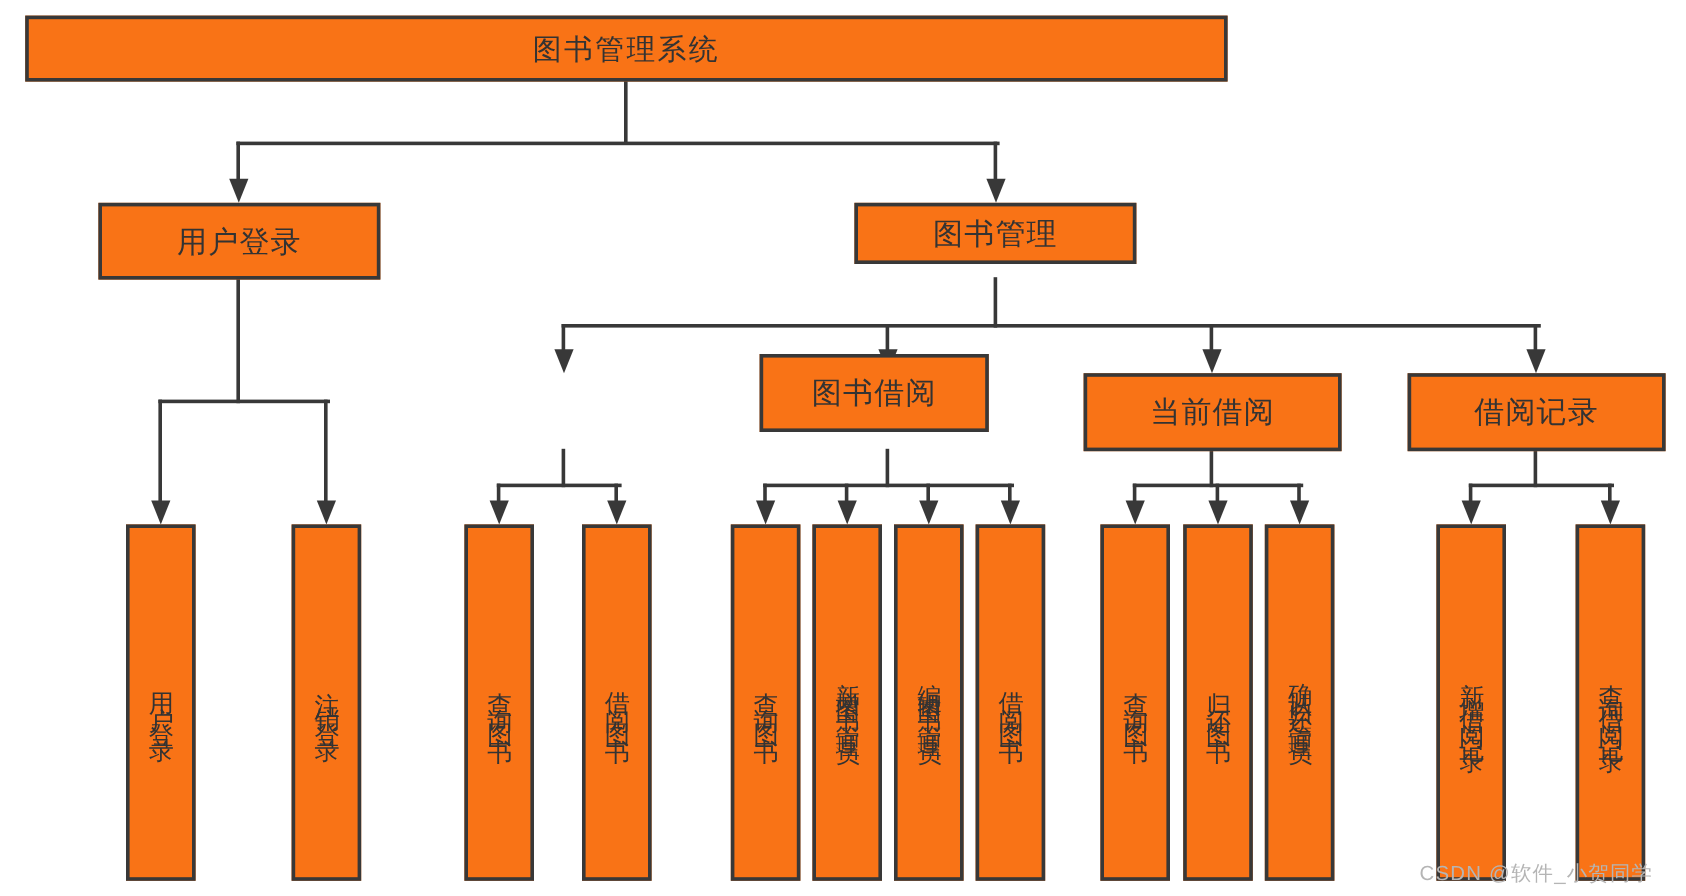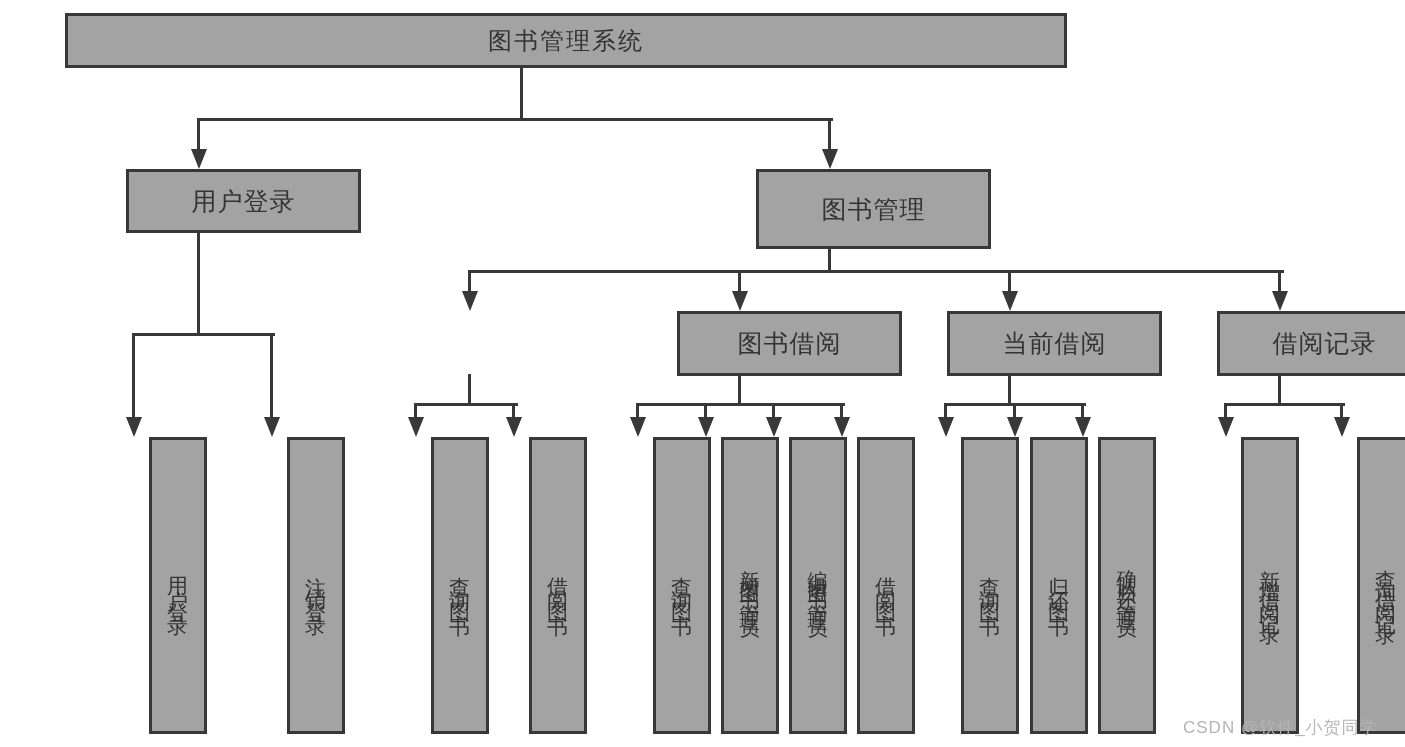--- a/index.html
+++ b/index.html
@@ -8,22 +8,22 @@
     --watermark:#b5b5b5;
     --background:#ffffff;
   }
   html,body{margin:0;padding:0;background:var(--background);}
   .canvas{
     position:relative;width:1405px;height:747px;background:var(--background);
     font-family:"Liberation Sans",sans-serif;overflow:hidden;
   }
   .node{
     position:absolute;box-sizing:border-box;border:3px solid var(--line);
-    background:#a3a3a3;display:flex;align-items:center;justify-content:center;
-    color:var(--text);z-index:2;margin-left:44px;
+    background:#f97316;display:flex;align-items:center;justify-content:center;
+    color:var(--text);z-index:2;
   }
   .h-node{font-size:25px;letter-spacing:1px;}
   .root-node{font-size:24px;letter-spacing:2px;}
   .v-node span{
     writing-mode:vertical-rl;font-size:21px;letter-spacing:13px;line-height:1;
   }
   .v-node.mid span{letter-spacing:11px;}
   .v-node.long span{letter-spacing:7px;font-size:20px;}
   .vline{position:absolute;width:3px;background:var(--line);z-index:1;}
   .hline{position:absolute;height:3px;background:var(--line);z-index:1;}
@@ -101,25 +101,25 @@
   <div class="arrow" style="left:1218px;top:417px"></div>
   <div class="arrow" style="left:1334px;top:417px"></div>
 
   <div class="node h-node root-node" style="left:21px;top:13px;width:1002px;height:55px">
     <span>图书管理系统</span>
   </div>
 
   <div class="node h-node" style="left:82px;top:169px;width:235px;height:64px">
     <span>用户登录</span>
   </div>
-  <div class="node h-node" style="left:712px;top:169px;width:235px;height:80px">
+  <div class="node h-node" style="left:712px;top:169px;width:235px;height:51px">
     <span>图书管理</span>
   </div>
 
-  <div class="node h-node" style="left:633px;top:311px;width:225px;height:65px">
+  <div class="node h-node" style="left:633px;top:295px;width:191px;height:65px">
     <span>图书借阅</span>
   </div>
   <div class="node h-node" style="left:1173px;top:311px;width:215px;height:65px">
     <span>借阅记录</span>
   </div>
   <div class="node h-node" style="left:903px;top:311px;width:215px;height:65px">
     <span>当前借阅</span>
   </div>
 
   <div class="node v-node" style="left:105px;top:437px;width:58px;height:297px">

